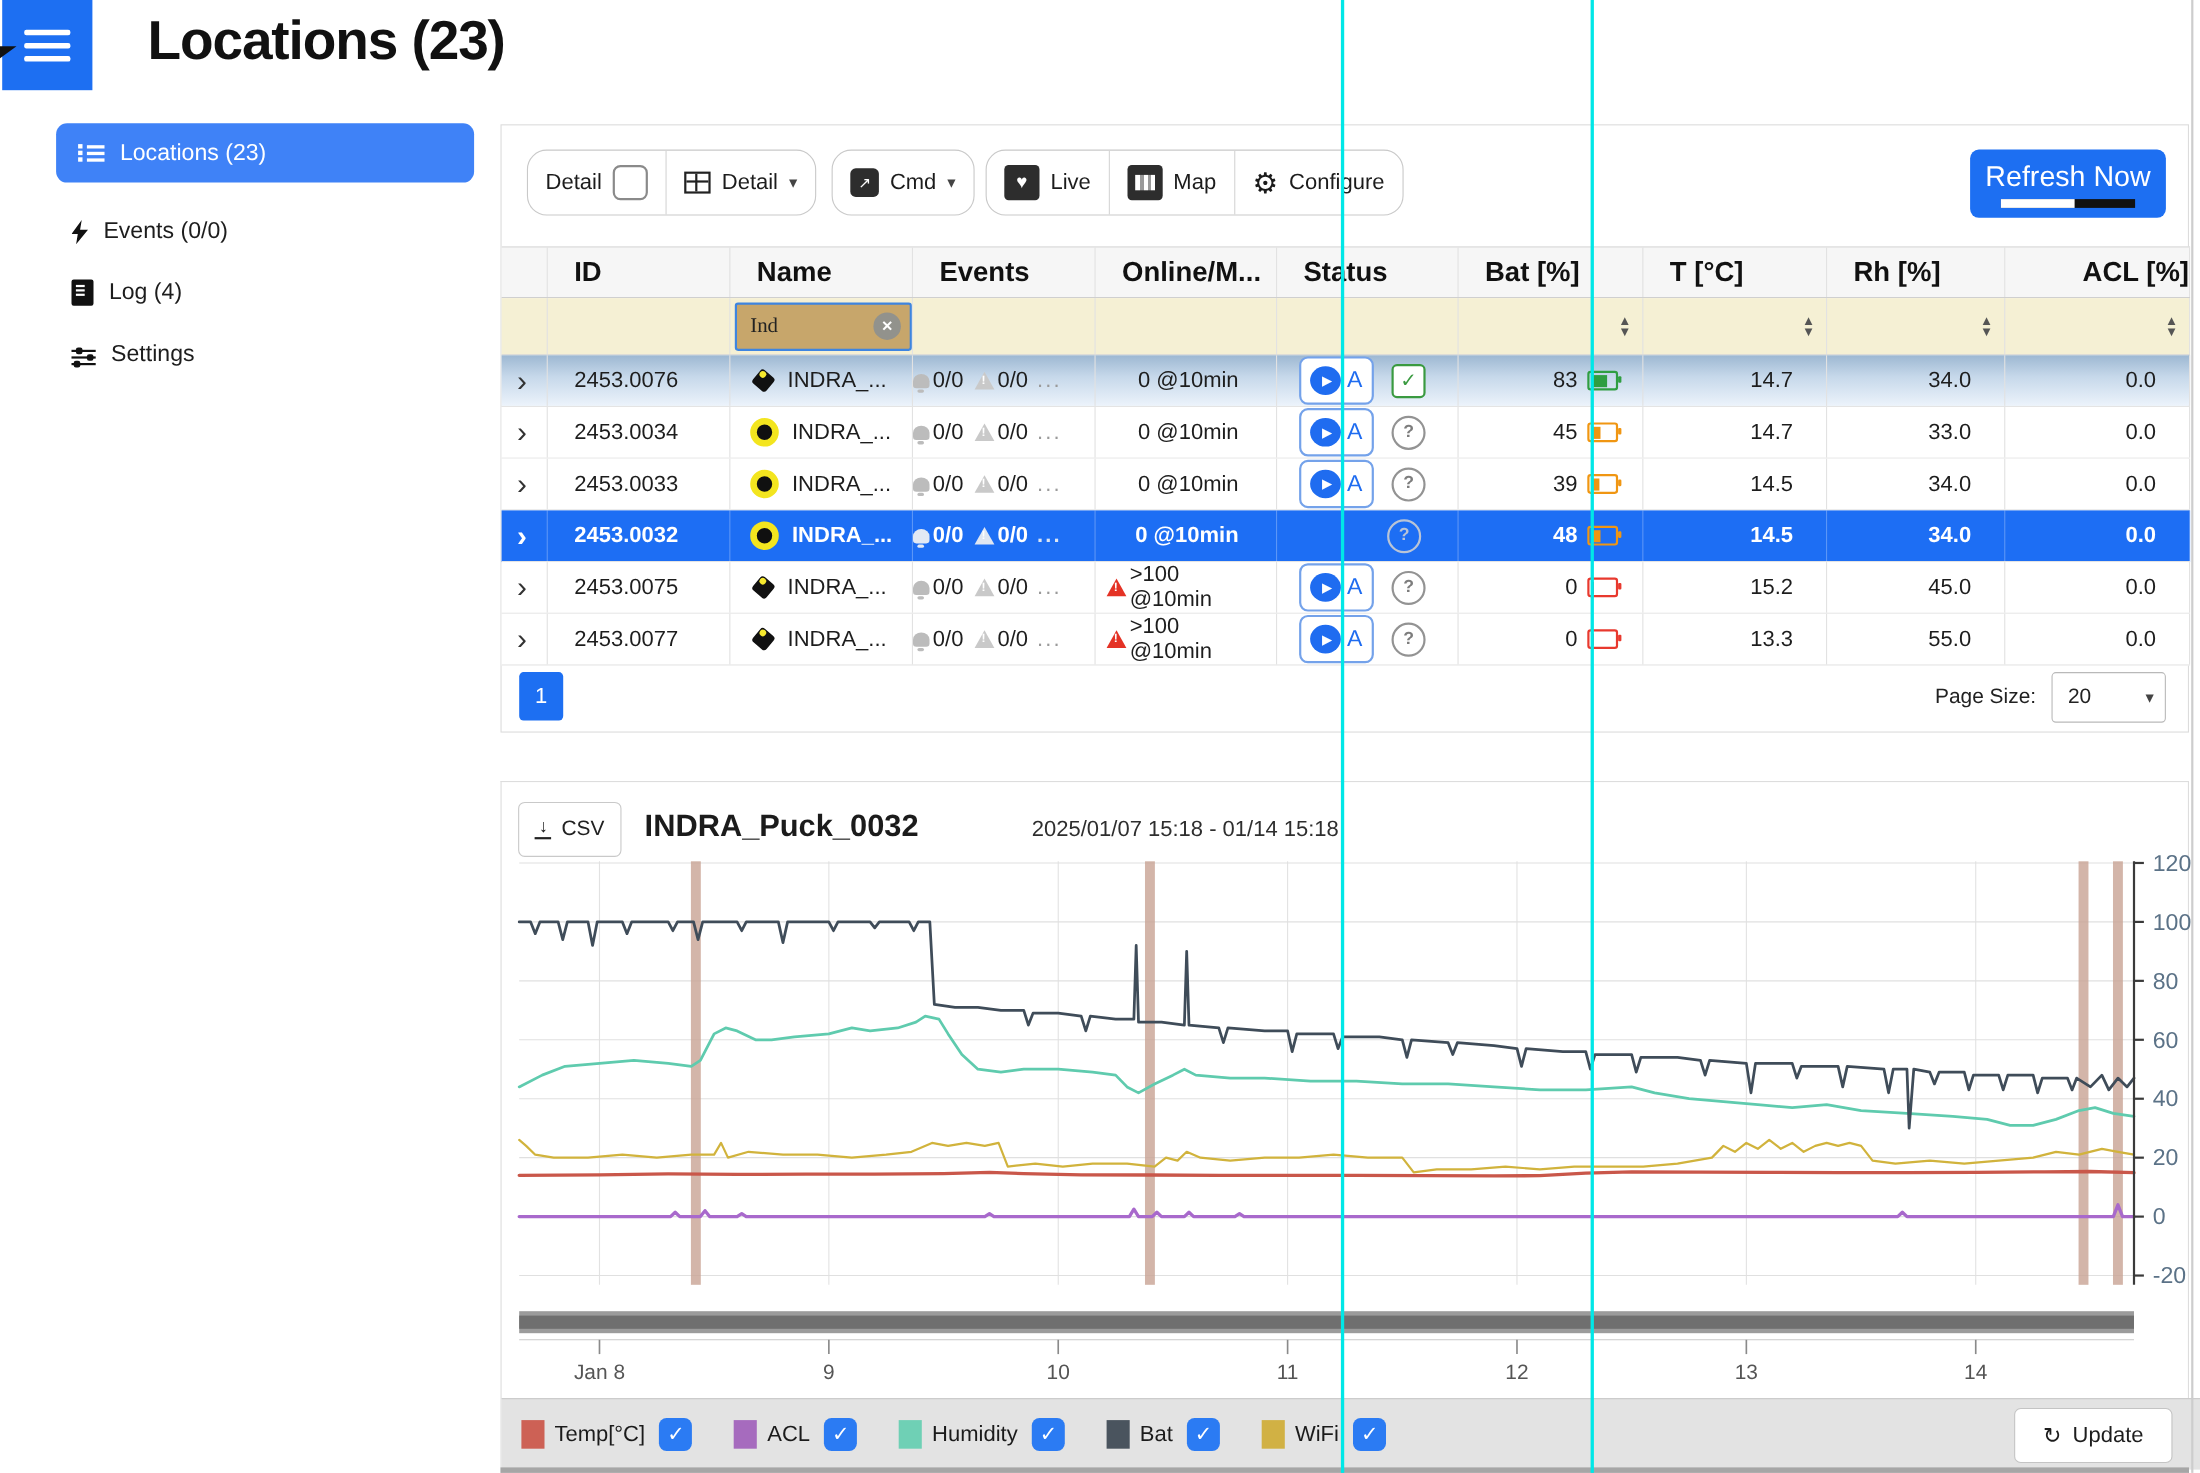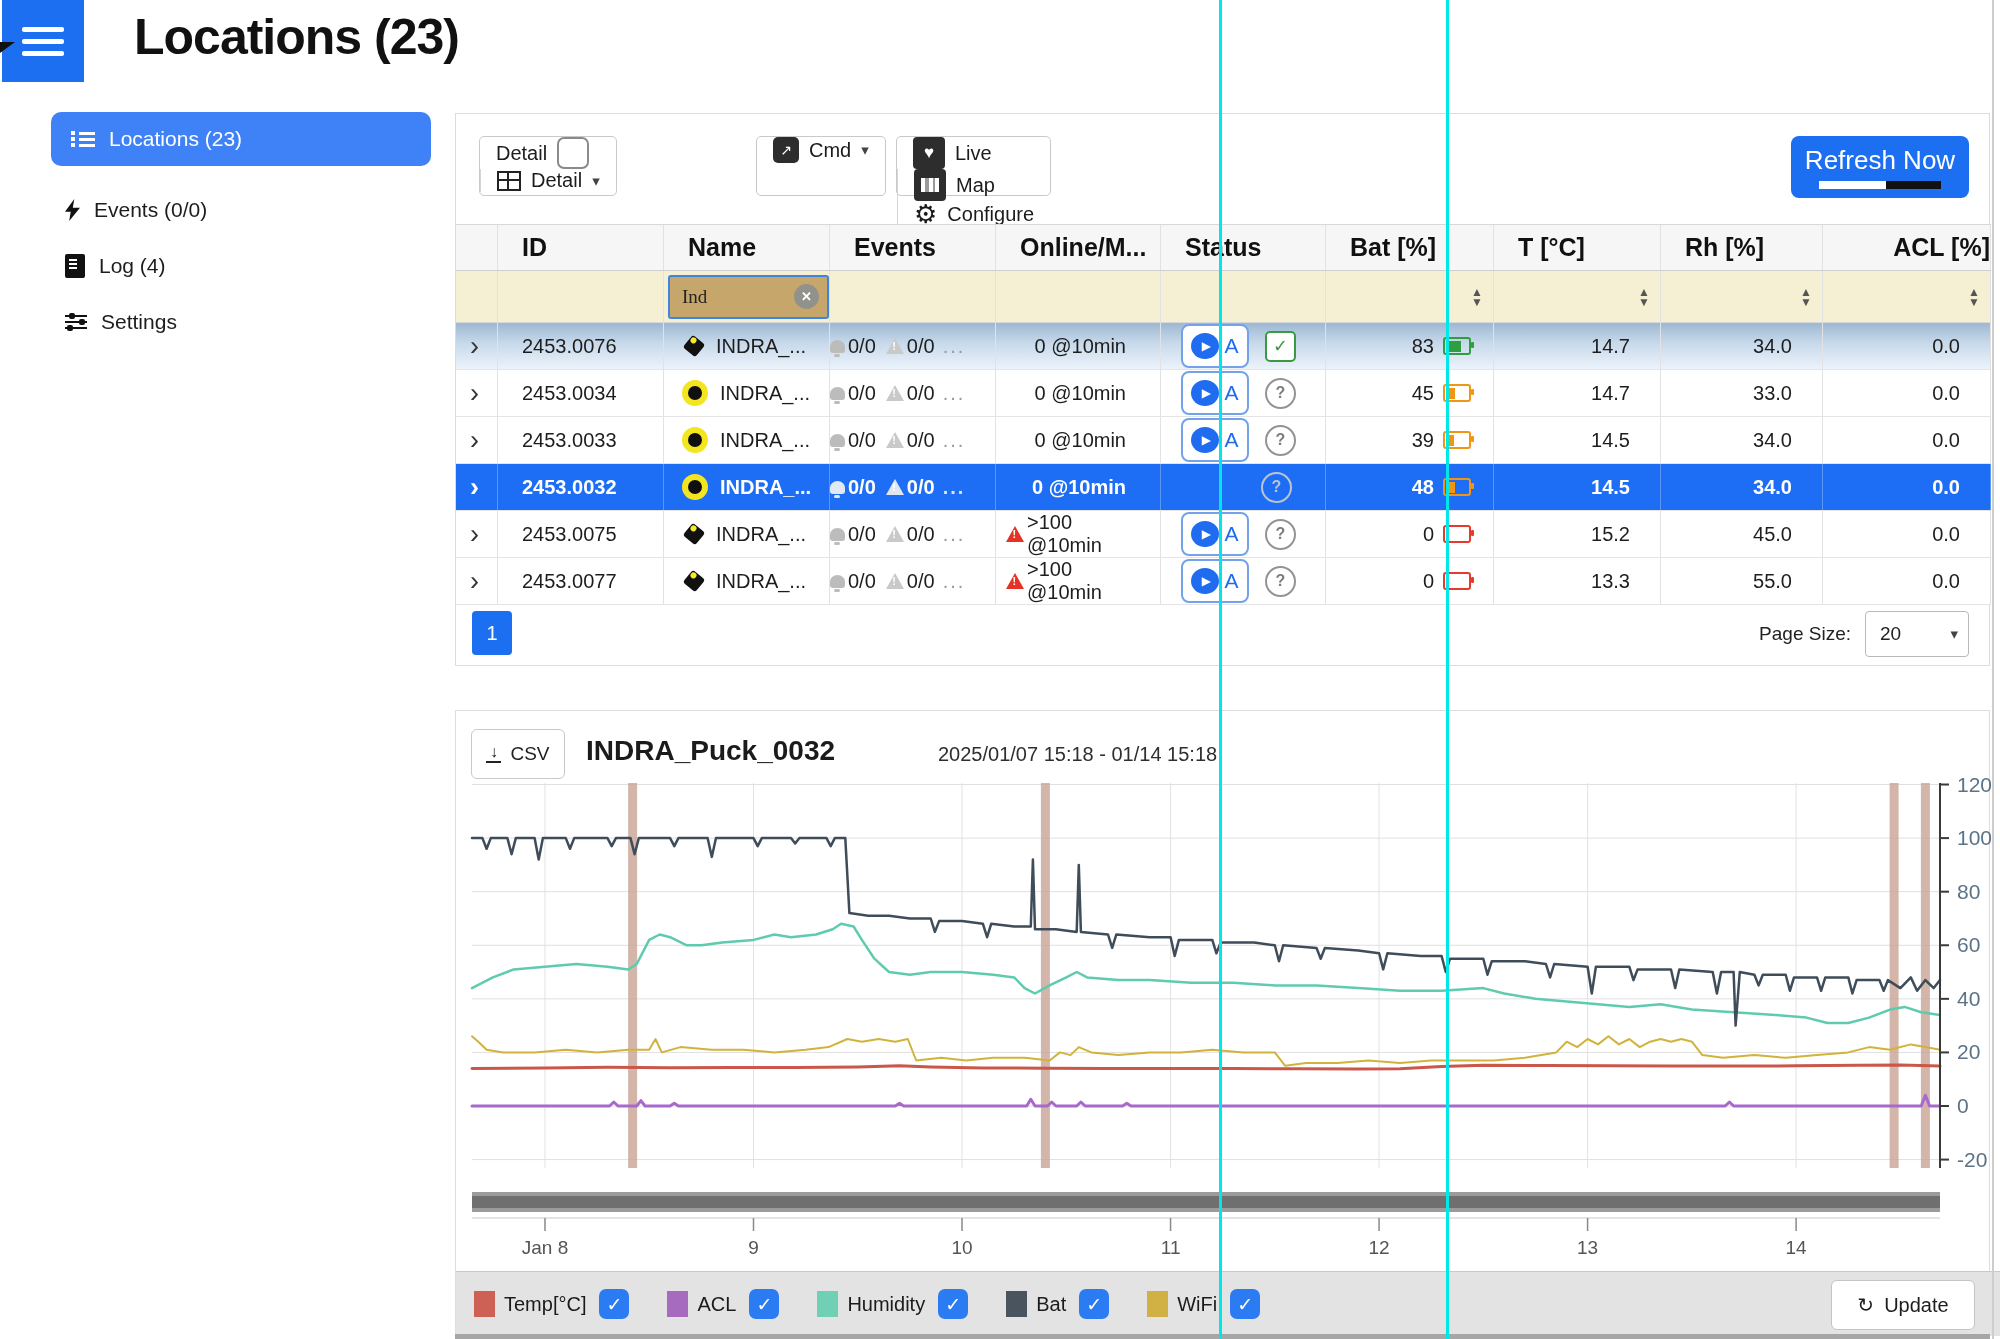--- a/index.html
+++ b/index.html
@@ -6,33 +6,33 @@
     font-family:"Liberation Sans","DejaVu Sans",sans-serif;color:#1c1c1c;}
   .abs{position:absolute;box-sizing:border-box;}
   
   #hamburger{left:2px;top:0;width:82px;height:82px;background:#1d6ff2;display:flex;flex-direction:column;justify-content:center;align-items:center;gap:7px;}
   #hamburger .bar{width:42px;height:5px;background:#fff;border-radius:2px;}
   #cursor{left:0;top:42px;width:0;height:0;border-top:11px solid #111;border-bottom:7px solid transparent;border-right:15px solid transparent;}
   #page-title{left:134px;top:8px;font-size:50px;font-weight:700;letter-spacing:-1px;color:#111;}
   
   #sidebar{left:51px;top:112px;width:380px;}
   .side-pill{height:54px;background:#3f82f7;border-radius:10px;color:#fff;display:flex;align-items:center;padding-left:20px;font-size:21px;gap:14px;}
-  .side-item{display:flex;align-items:center;gap:14px;font-size:21px;color:#1d1d1d;margin:32px 0 0 14px;}
+  .side-item{display:flex;align-items:flex-end;gap:14px;font-size:21px;color:#1d1d1d;margin:32px 0 0 14px;}
   .ic-list{width:24px;height:18px;position:relative;}
   .ic-list::before{content:"";position:absolute;left:0;top:1px;width:4px;height:4px;background:currentColor;box-shadow:0 6px 0 currentColor,0 12px 0 currentColor;}
   .ic-list::after{content:"";position:absolute;left:8px;top:2px;width:16px;height:2.6px;background:currentColor;box-shadow:0 6px 0 currentColor,0 12px 0 currentColor;}
   .ic-bolt{width:15px;height:22px;background:#111;clip-path:polygon(62% 0,0 58%,38% 58%,28% 100%,100% 40%,52% 40%);}
   .ic-doc{width:16px;height:20px;border:2.4px solid #111;border-radius:2px;position:relative;background:#111;}
   .ic-doc::after{content:"";position:absolute;left:2px;top:3px;width:8px;height:2px;background:#fff;box-shadow:0 4px 0 #fff,0 8px 0 #fff;}
   .ic-sliders{width:22px;height:18px;position:relative;}
   .ic-sliders::before{content:"";position:absolute;left:0;top:2px;width:22px;height:2.4px;background:#111;box-shadow:0 6px 0 #111,0 12px 0 #111;}
   .ic-sliders::after{content:"";position:absolute;top:0;left:4px;width:6px;height:6px;border-radius:2px;background:#111;box-shadow:10px 6px 0 #111,-2px 12px 0 #111;}
   
   #panel{left:455px;top:113px;width:1535px;height:553px;border:1px solid #dcdcdc;background:#fff;}
-  .tgroup{position:absolute;top:22px;height:58px;border:1px solid #c9c9c9;border-radius:5px;display:flex;background:#fff;flex-direction:column;}
+  .tgroup{position:absolute;top:22px;height:58px;border:1px solid #c9c9c9;border-radius:18px;display:flex;background:#fff;}
   .tseg{display:flex;align-items:center;gap:10px;padding:0 16px;font-size:20px;border-left:1px solid #d5d5d5;white-space:nowrap;}
   .tseg:first-child{border-left:none;}
   .cbox{width:28px;height:28px;border:2.4px solid #8a8a8a;border-radius:7px;background:#fff;}
   .grid-ic{width:20px;height:16px;border:2.2px solid #222;position:relative;}
   .grid-ic::before{content:"";position:absolute;left:0;top:6px;width:20px;height:2.2px;background:#222;}
   .grid-ic::after{content:"";position:absolute;left:8px;top:0;width:2.2px;height:16px;background:#222;}
   .caret{font-size:15px;color:#444;}
   .dark-ic{width:32px;height:32px;background:#2d2d2d;border-radius:4px;color:#fff;display:flex;align-items:center;justify-content:center;font-size:17px;}
   .cmd-ic{width:26px;height:26px;background:#2d2d2d;border-radius:5px;color:#fff;display:flex;align-items:center;justify-content:center;font-size:14px;}
   .map-in{width:18px;height:14px;background:linear-gradient(90deg,#fff 0 4px,#9a9a9a 4px 8px,#fff 8px 12px,#9a9a9a 12px 14px,#fff 14px 18px);}

